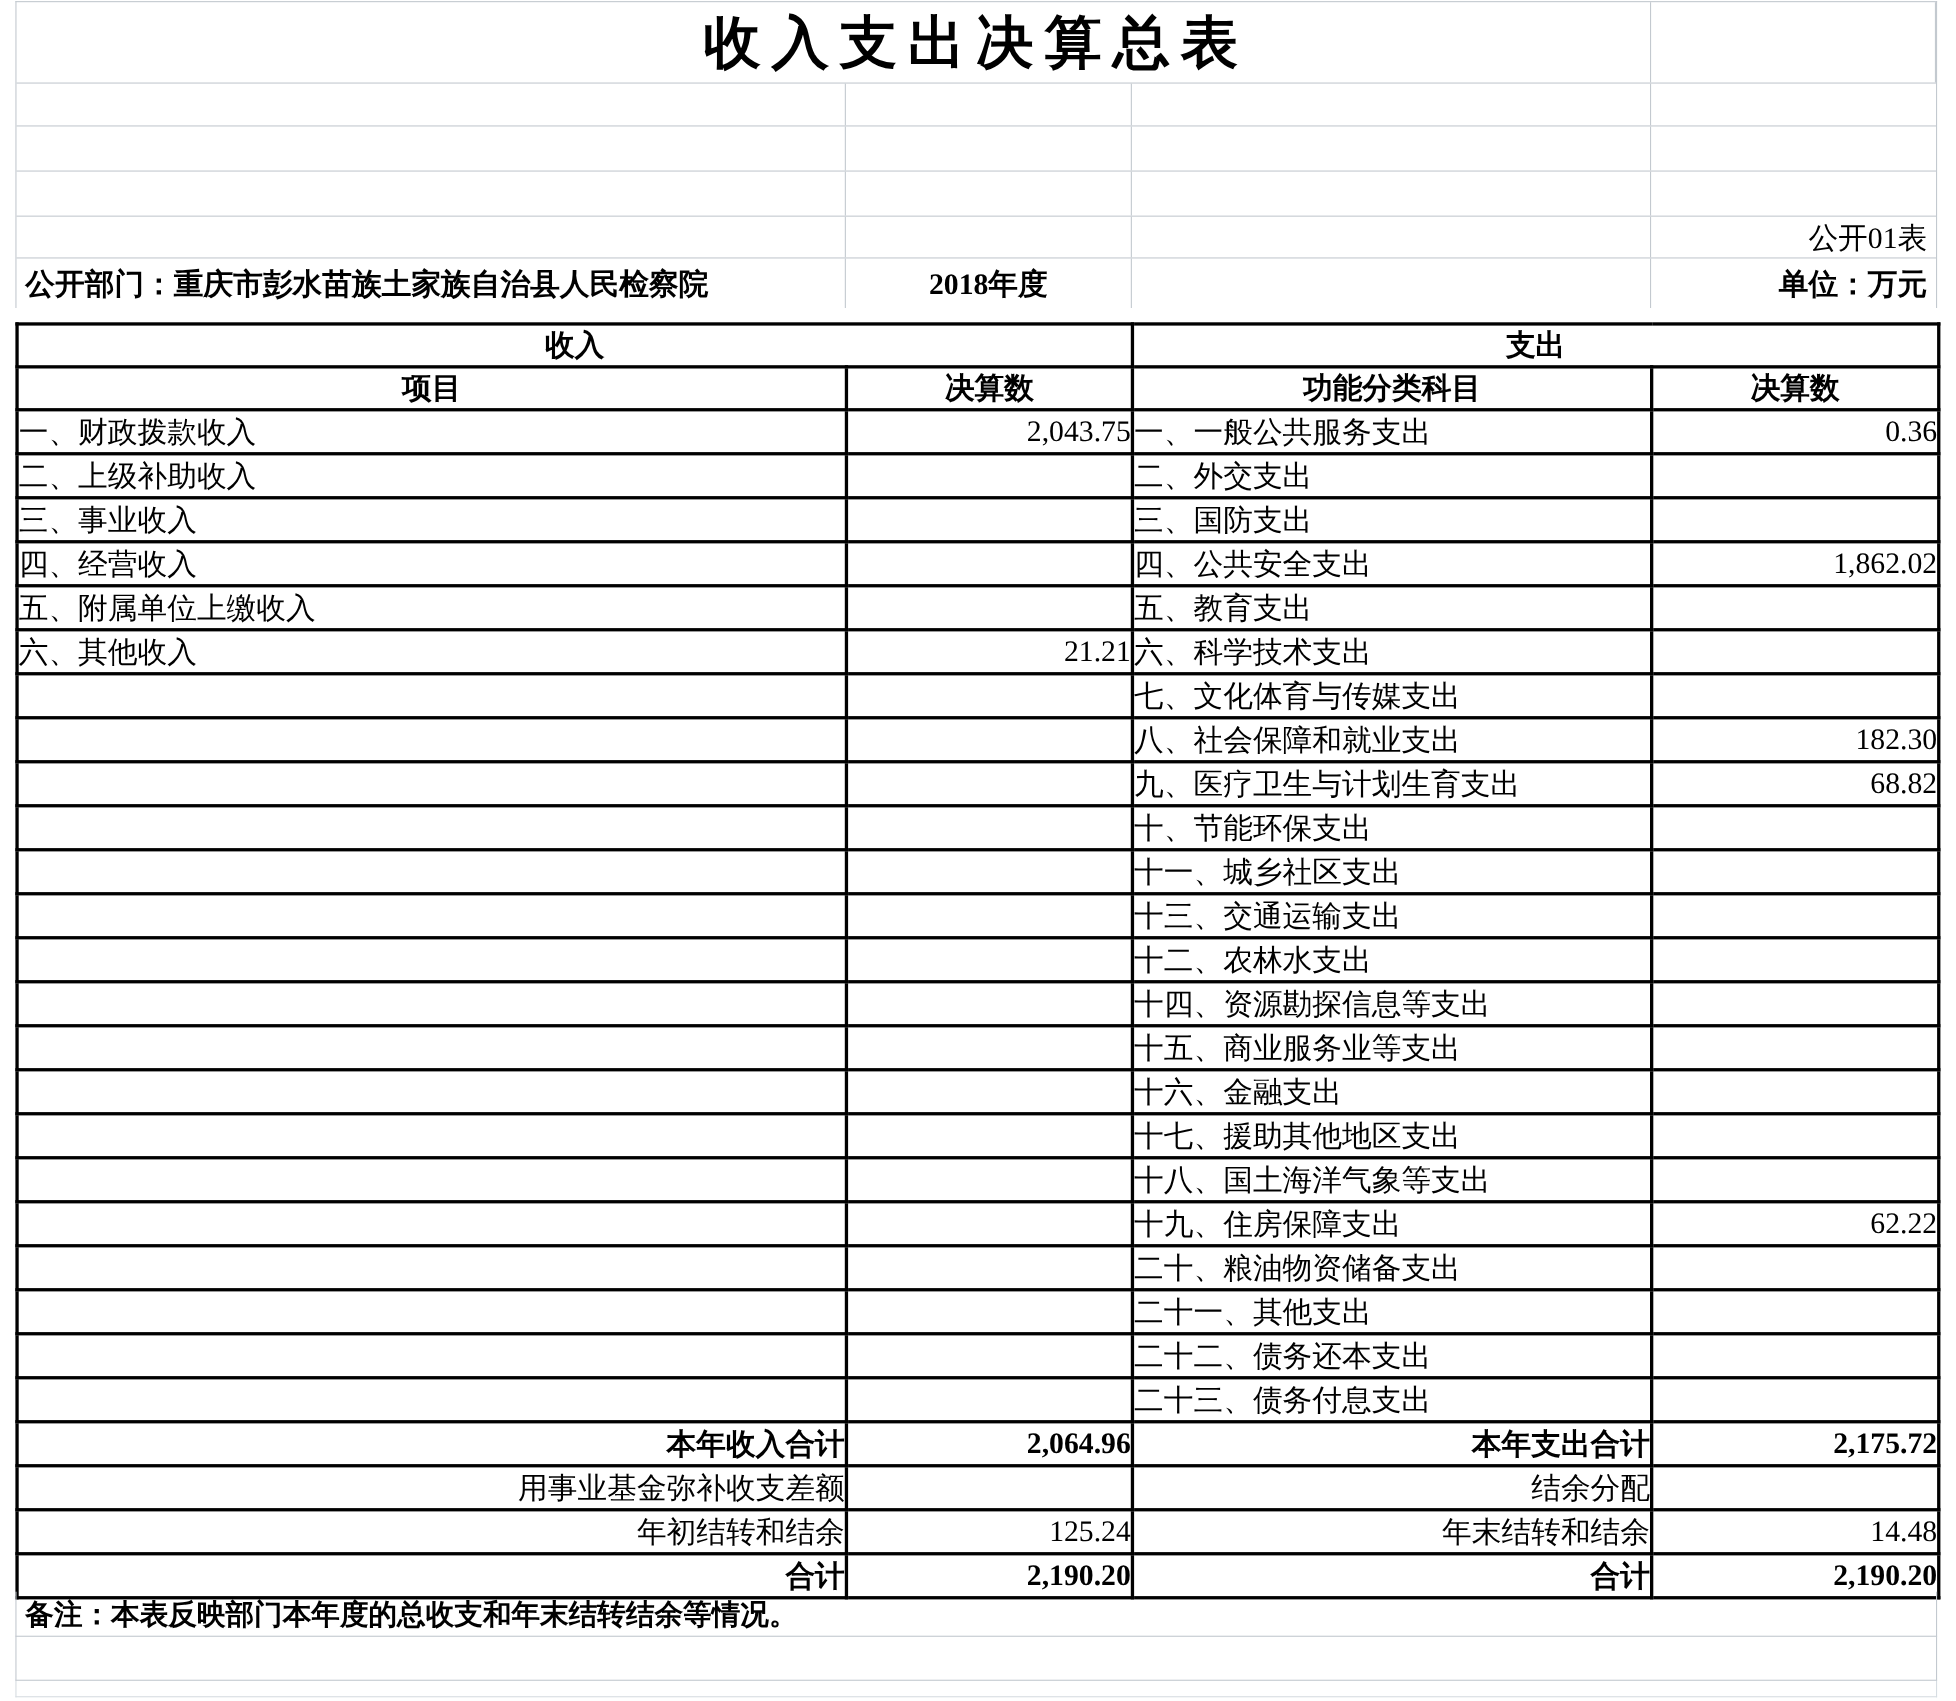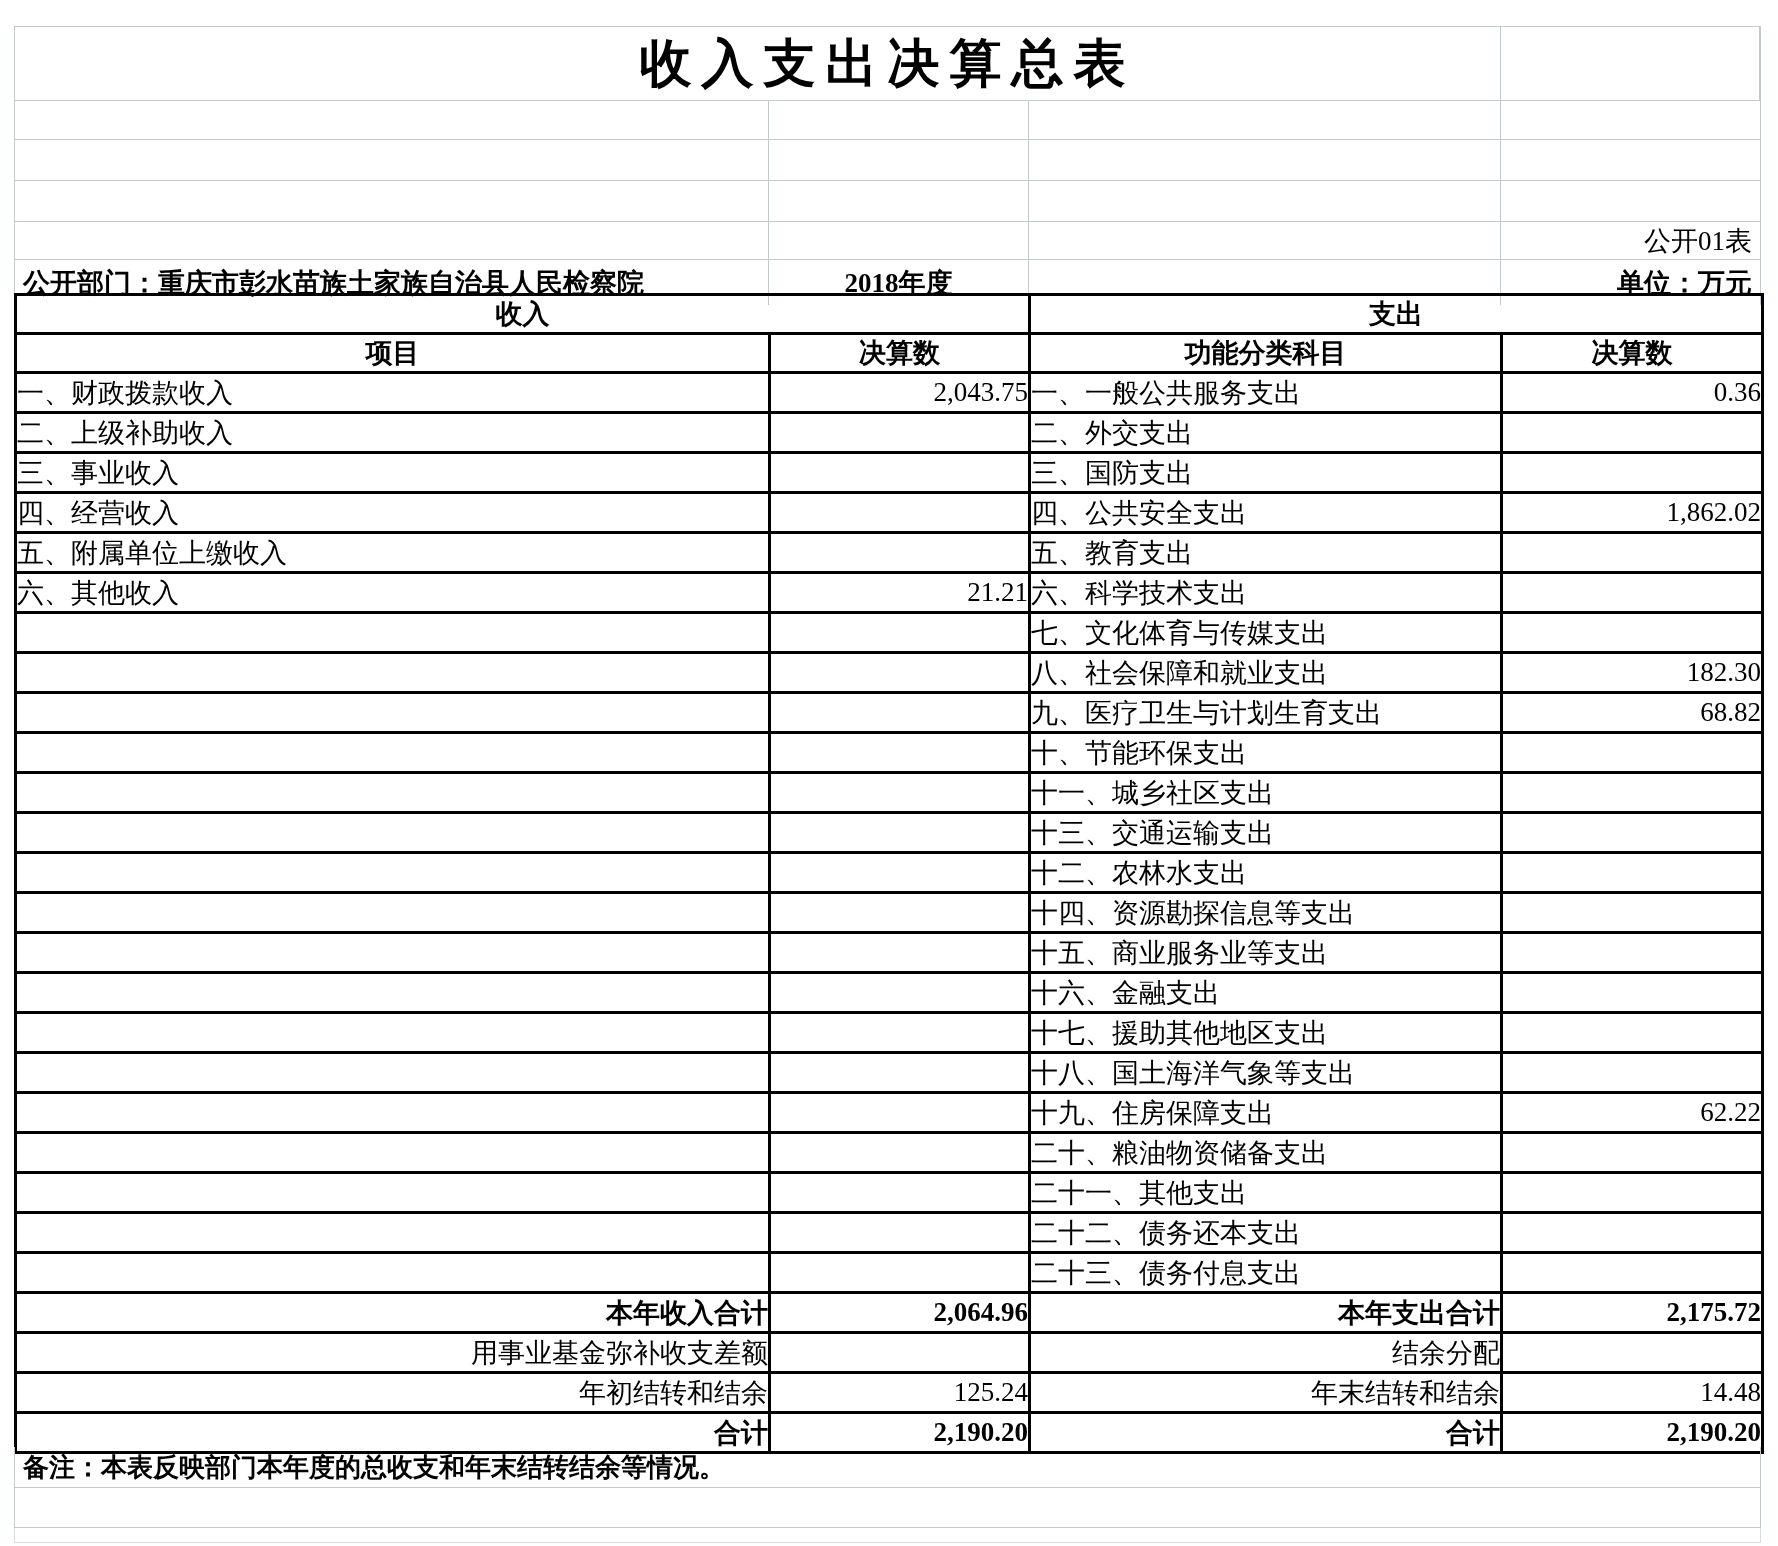--- a/index.html
+++ b/index.html
@@ -8,21 +8,21 @@
     --bd-lighter:#d7dde2;
   }
   html,body{margin:0;padding:0;}
   body{
     width:1778px;height:1546px;position:relative;background:#ffffff;color:#000;
     font-family:"Liberation Serif","DejaVu Serif",serif;
     overflow:hidden;
   }
   
   .topblock{
-    position:absolute;left:14px;top:26px;width:1747px;box-sizing:border-box;
+    position:absolute;left:14px;top:1px;width:1747px;box-sizing:border-box;
     border-top:1px solid var(--bd-light);
     border-left:1px solid var(--bd-light);
     border-right:1px solid var(--bd-light);
   }
   .trow{display:flex;border-bottom:1px solid var(--bd-light);box-sizing:border-box;position:relative;}
   .tcell{box-sizing:border-box;border-right:1px solid var(--bd-light);display:flex;align-items:center;}
   .tcell:last-child{border-right:none;}
   .row-title{height:74px;}
   .row-b{height:39px;}
   .row-c{height:41px;}

